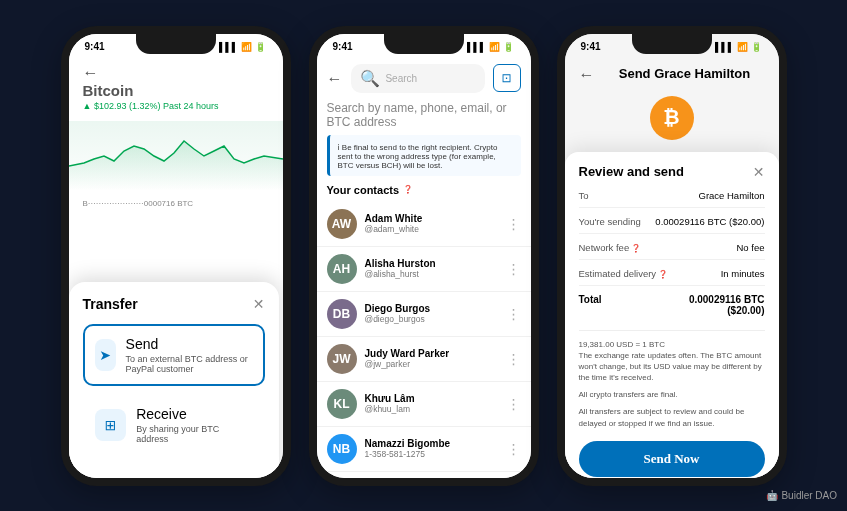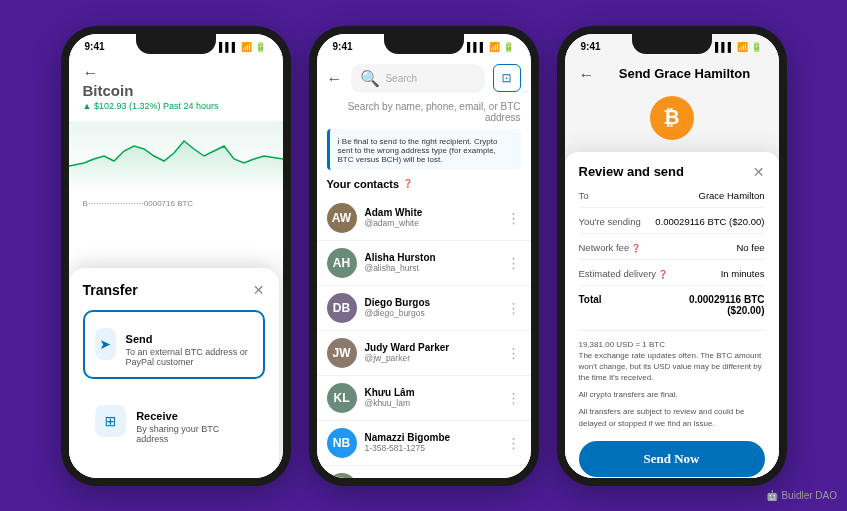--- a/index.html
+++ b/index.html
@@ -11,21 +11,21 @@
       width: 847px;
       height: 511px;
       font-family: -apple-system, BlinkMacSystemFont, 'Segoe UI', sans-serif;
       overflow: hidden;
     }
     .screenshot-container {
       display: flex;
       gap: 18px;
       align-items: center;
       padding: 20px;
-      background: #4c1d95;
+      background: #0f172a;
       width: 847px;
       height: 511px;
       justify-content: center;
     }
     .phone {
       width: 230px;
       height: 460px;
       background: white;
       border-radius: 36px;
       border: 8px solid #1a1a1a;
@@ -122,21 +122,21 @@
       border: 2px solid transparent;
     }
     .transfer-option.selected { border-color: #0070ba; }
     .option-icon {
       width: 32px; height: 32px;
       background: #e8f4fd;
       border-radius: 8px;
       display: flex; align-items: center; justify-content: center;
       font-size: 14px; color: #0070ba;
     }
-    .option-title { font-size: 11px; font-weight: 700; margin-bottom: 2px; margin-top: 11px; }
+    .option-title { font-size: 14px; font-weight: 400; margin-bottom: 2px; }
     .option-desc { font-size: 9px; color: #555; }
 
     
     .search-bar-area { padding: 8px 10px; display: flex; gap: 8px; align-items: center; }
     .search-input-wrapper {
       flex: 1;
       display: flex;
       align-items: center;
       background: #f5f5f5;
       border-radius: 10px;
@@ -144,21 +144,21 @@
       gap: 5px;
     }
     .search-input-text { font-size: 10px; color: #aaa; }
     .qr-btn {
       width: 28px; height: 28px;
       border: 1.5px solid #0070ba;
       border-radius: 6px;
       display: flex; align-items: center; justify-content: center;
       font-size: 12px; color: #0070ba;
     }
-    .search-hint { font-size: 10px; color: #888; padding: 0 10px 6px; text-align: right; }
+    .search-hint { font-size: 12px; color: #888; padding: 0 10px 6px; text-align: left; }
     .info-banner {
       background: #f5faff;
       border-left: 3px solid #0070ba;
       margin: 0 10px 8px;
       padding: 6px 8px;
       border-radius: 4px;
       font-size: 8px;
       color: #333;
     }
     .contacts-section-title { font-size: 11px; font-weight: 600; padding: 0 10px 6px; display: flex; align-items: center; gap: 4px; }

